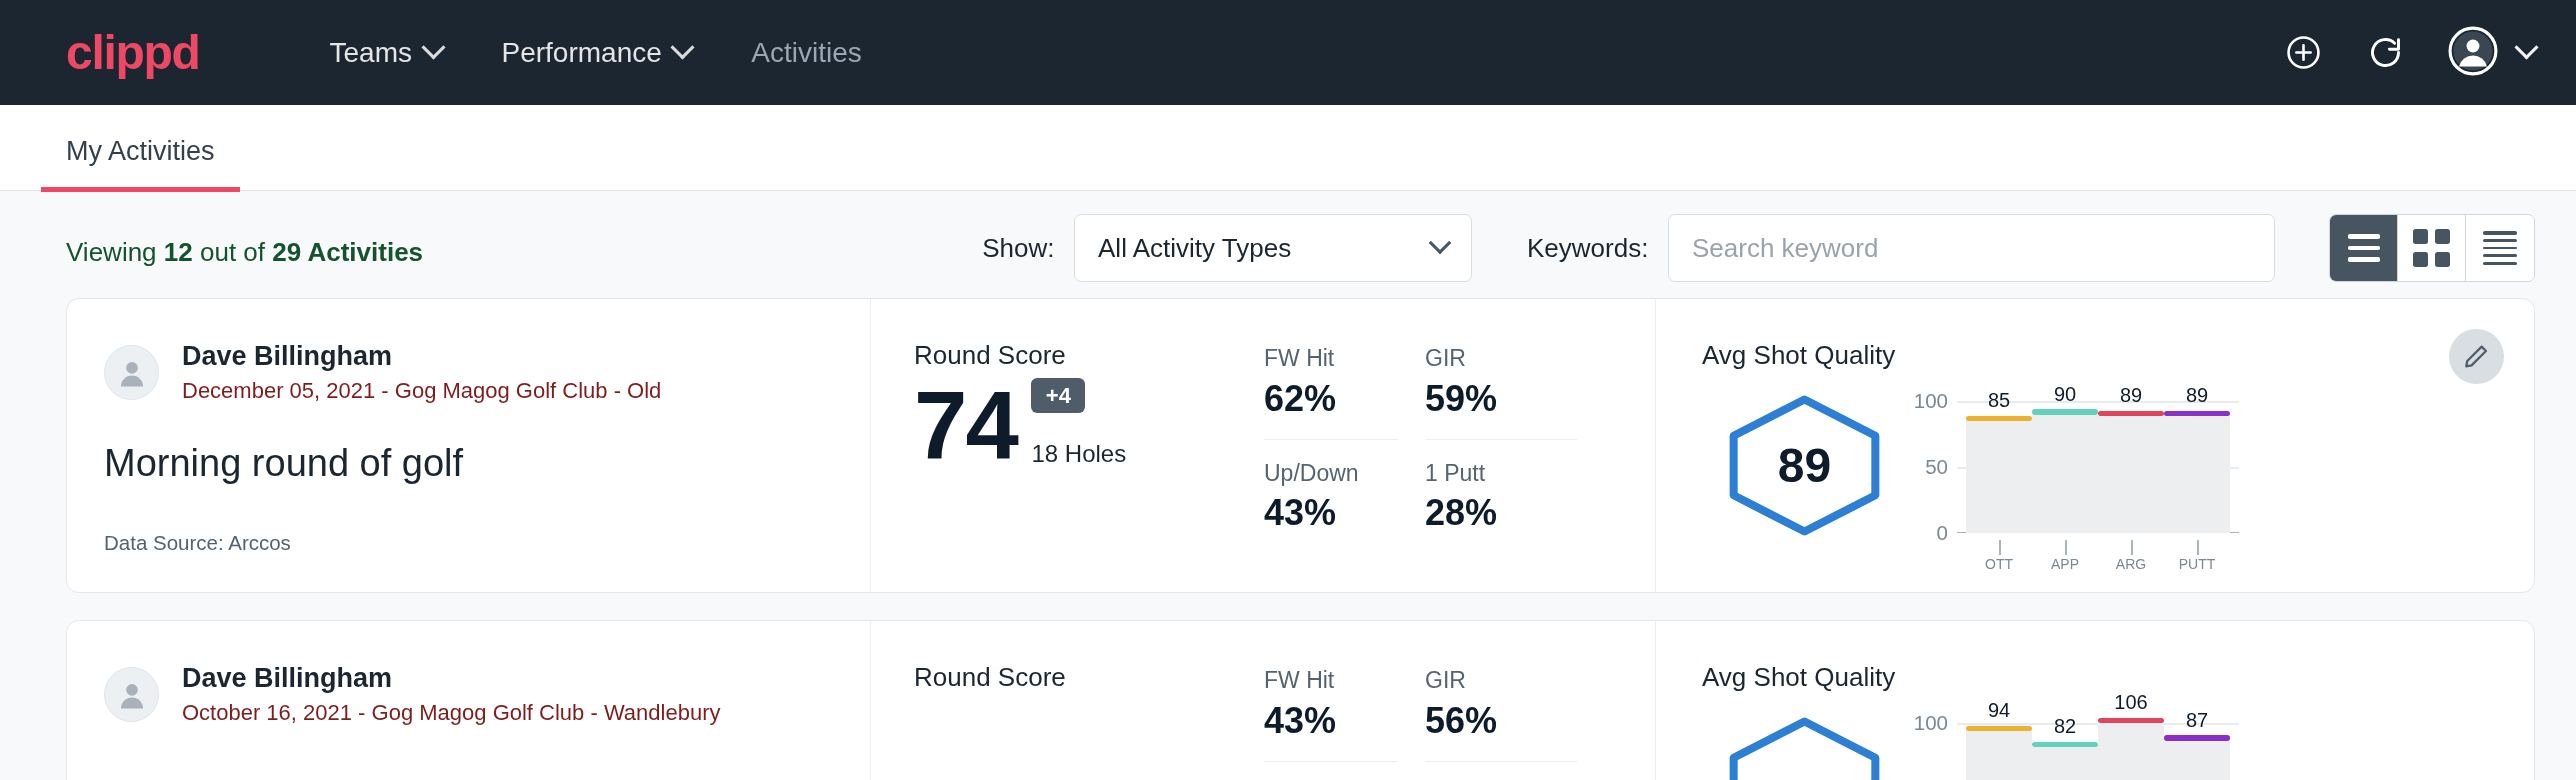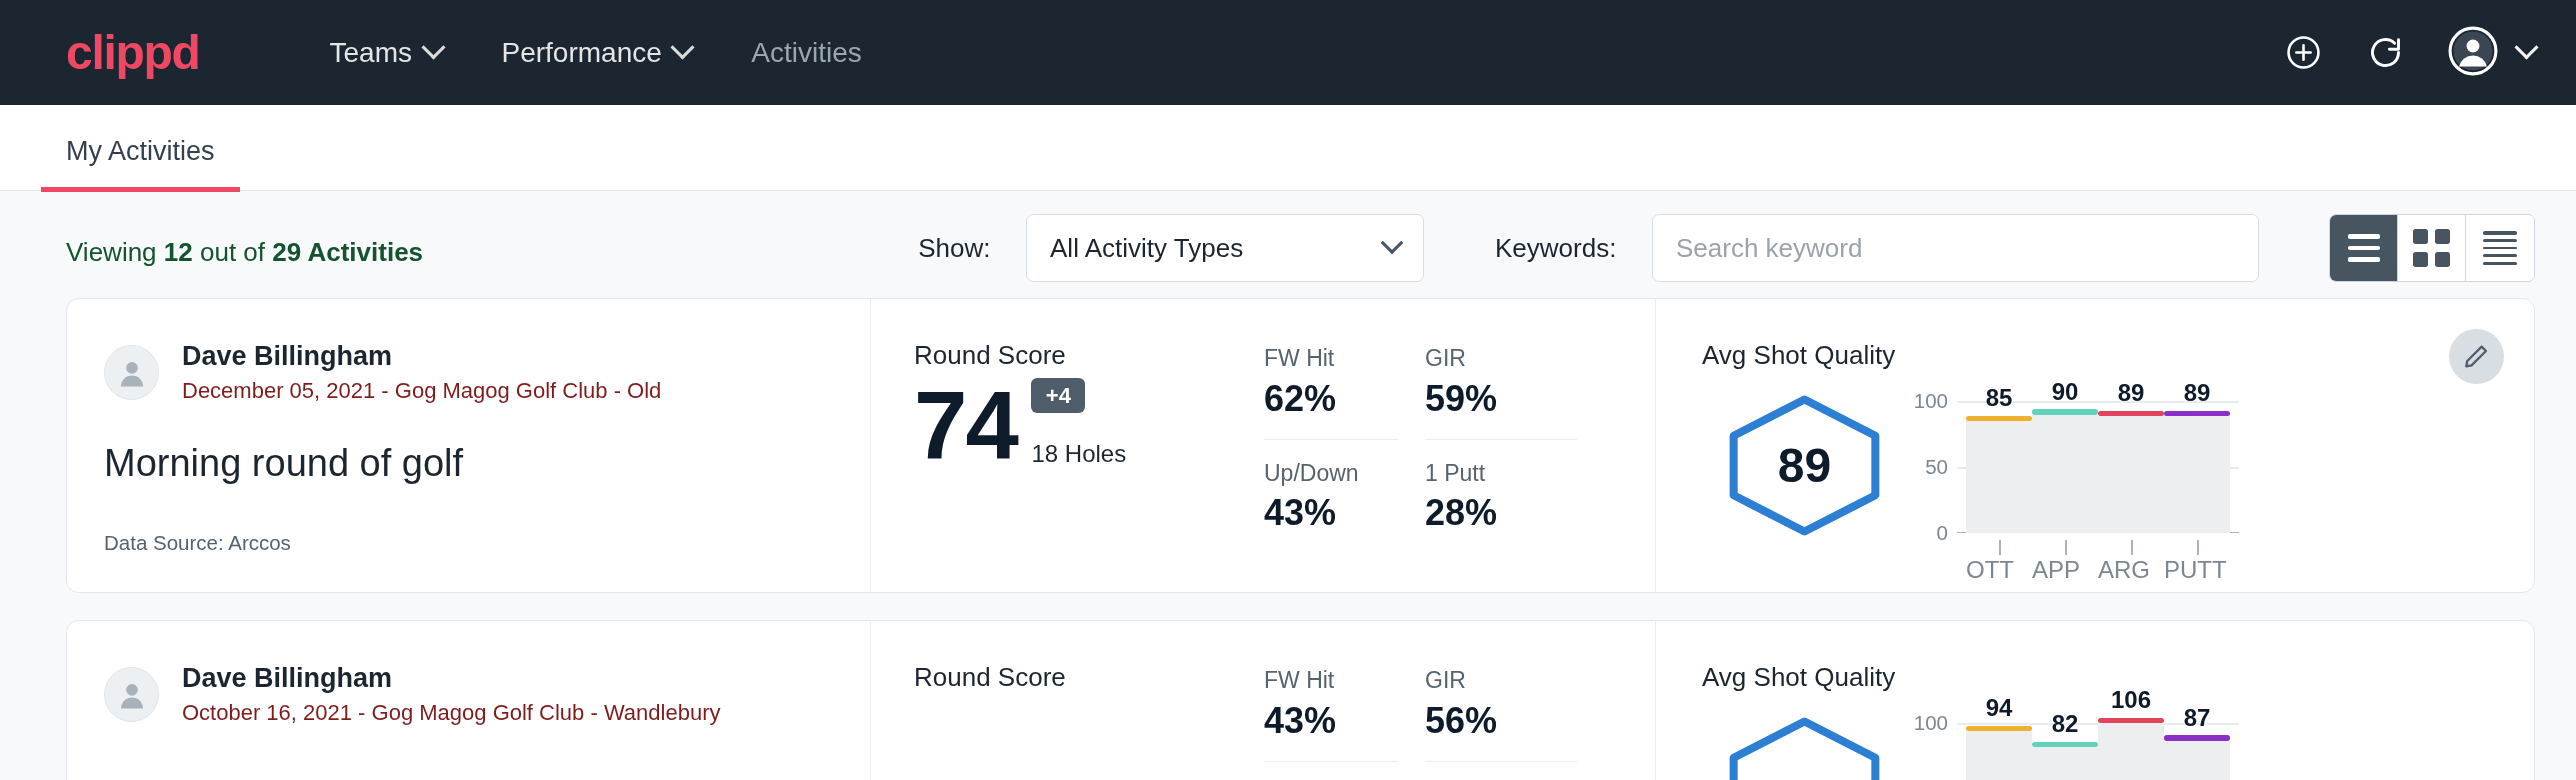--- a/index.html
+++ b/index.html
@@ -101,21 +101,21 @@
     color: #14532d;
     white-space: nowrap;
     margin-top: 8px;
   }
   .viewing b { font-weight: 700; }
 
   .filter-mid {
     margin-left: auto;
     display: flex;
     align-items: center;
-    gap: 16px;
+    gap: 0;
   }
   .field-label {
     font-size: 26px;
     color: #1b2631;
     margin-right: 19.6px;
     white-space: nowrap;
   }
   .select-box {
     width: 398px;
     height: 68px;
@@ -271,37 +271,37 @@
     position: relative;
     height: 132px;
     display: flex;
     align-items: flex-end;
     justify-content: space-between;
     padding: 0 9px;
   }
   .gl { position: absolute; left: 0; right: 0; height: 1.8px; background: #e9ecef; }
   .gl.axis { background: #aab3bb; }
   .bar-slot { width: 66px; position: relative; display: flex; flex-direction: column; align-items: center; justify-content: flex-end; height: 100%; z-index: 2; }
-  .bar-val { position: absolute; font-size: 24px; font-weight: 700; color: #0d1b2a; }
+  .bar-val { position: absolute; font-size: 20px; font-weight: 400; color: #0d1b2a; }
   .bar { width: 100%; background: #eceef0; position: relative; }
   .bar::after {
     content: "";
     position: absolute;
     left: 0; right: 0; top: -5.4px;
     height: 5.4px;
     background: var(--cap);
     border-radius: 2.7px;
   }
   .xlabels {
     display: flex;
     justify-content: space-between;
     padding: 0 9px;
     margin-top: 23px;
   }
-  .xlab { width: 66px; text-align: left; font-size: 24px; color: #7b8793; }
+  .xlab { width: 66px; text-align: center; font-size: 14px; color: #7b8793; }
   .tick { position: absolute; top: 0; width: 1.8px; height: 14.3px; background: #aab3bb; left: 50%; }
   .xlabwrap { position: relative; }
 
   .edit-btn {
     position: absolute;
     top: 30px; right: 30px;
     width: 55px; height: 55px;
     border-radius: 50%;
     background: #d9dee3;
     display: flex; align-items: center; justify-content: center;

